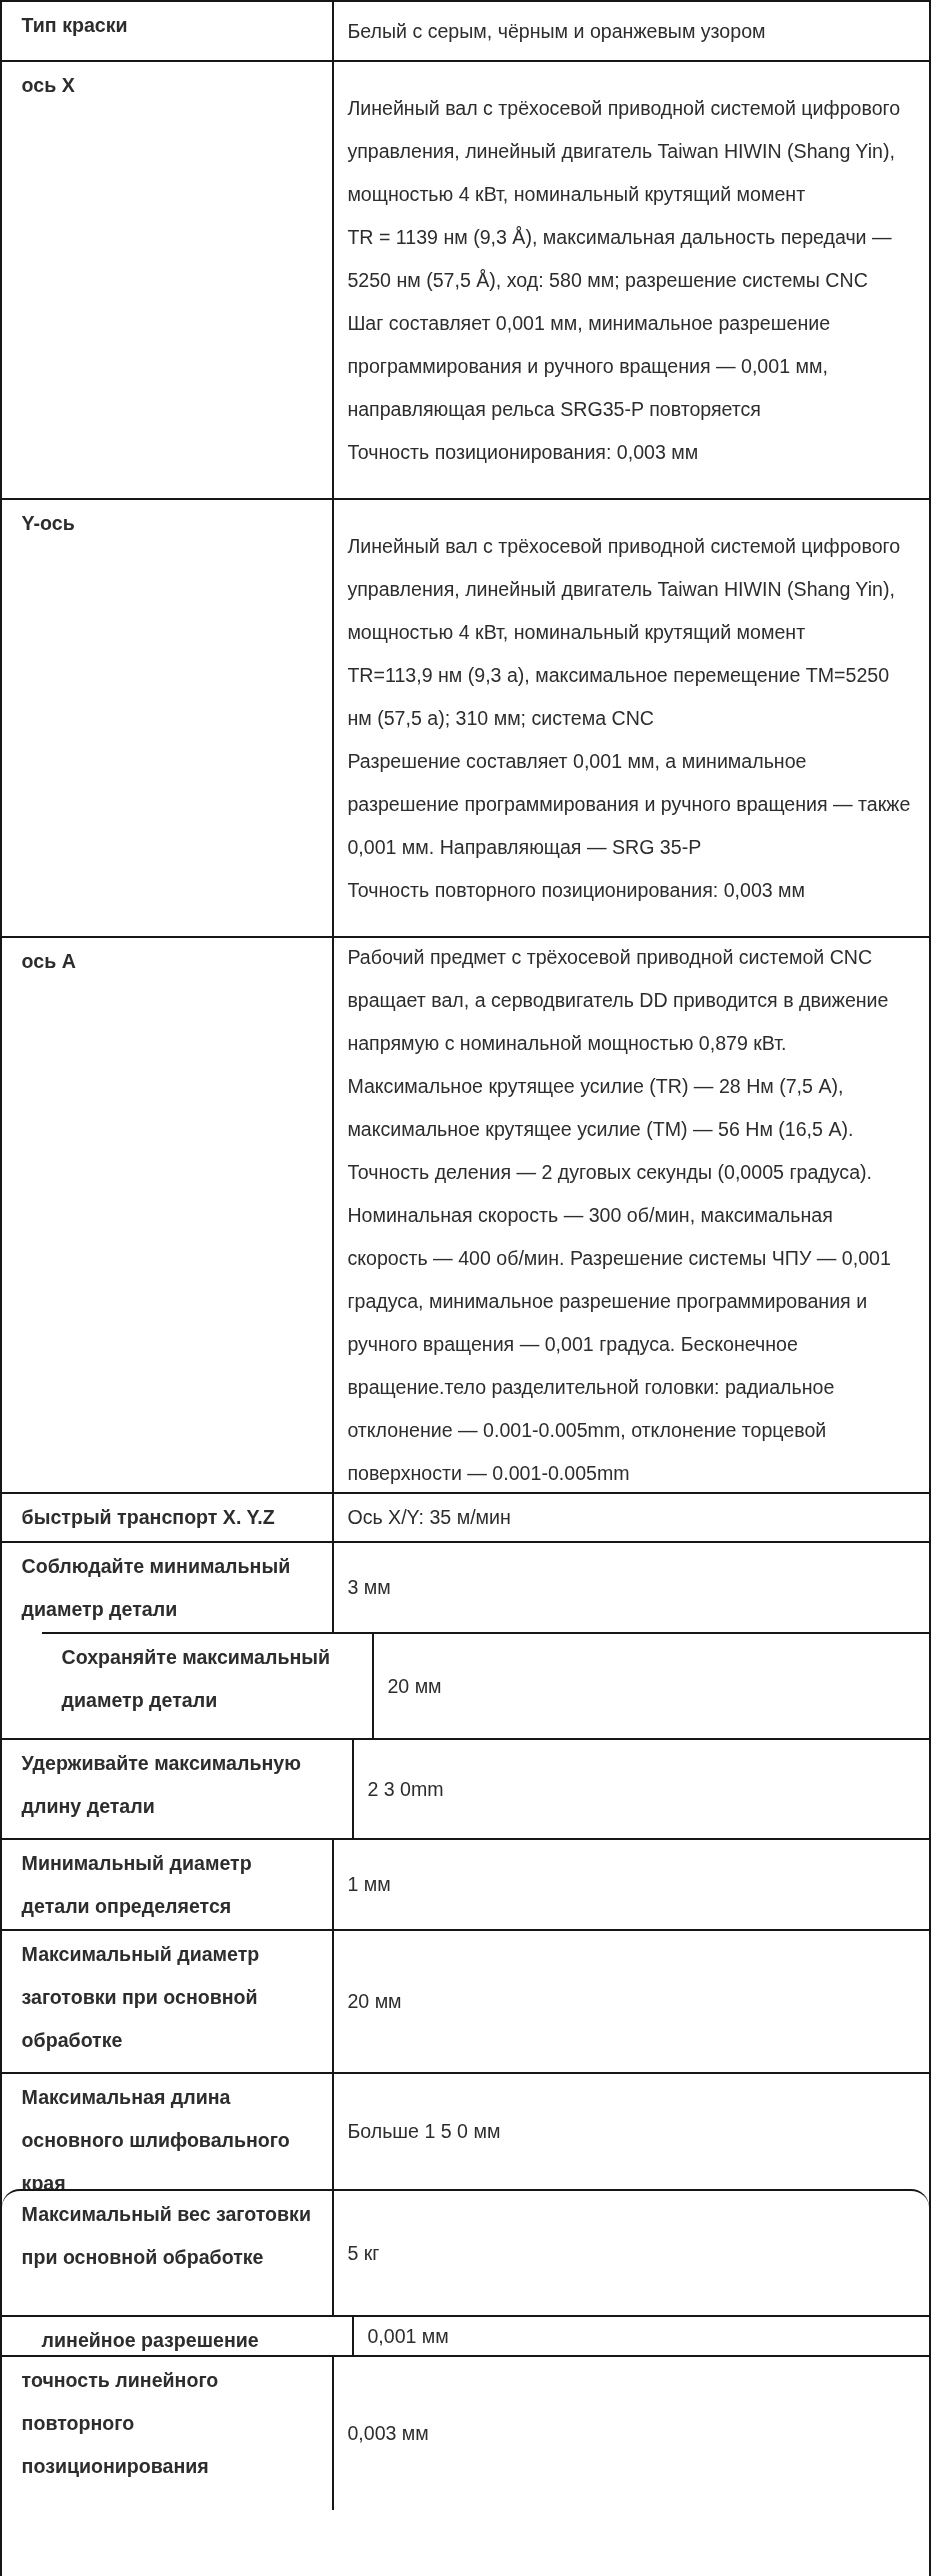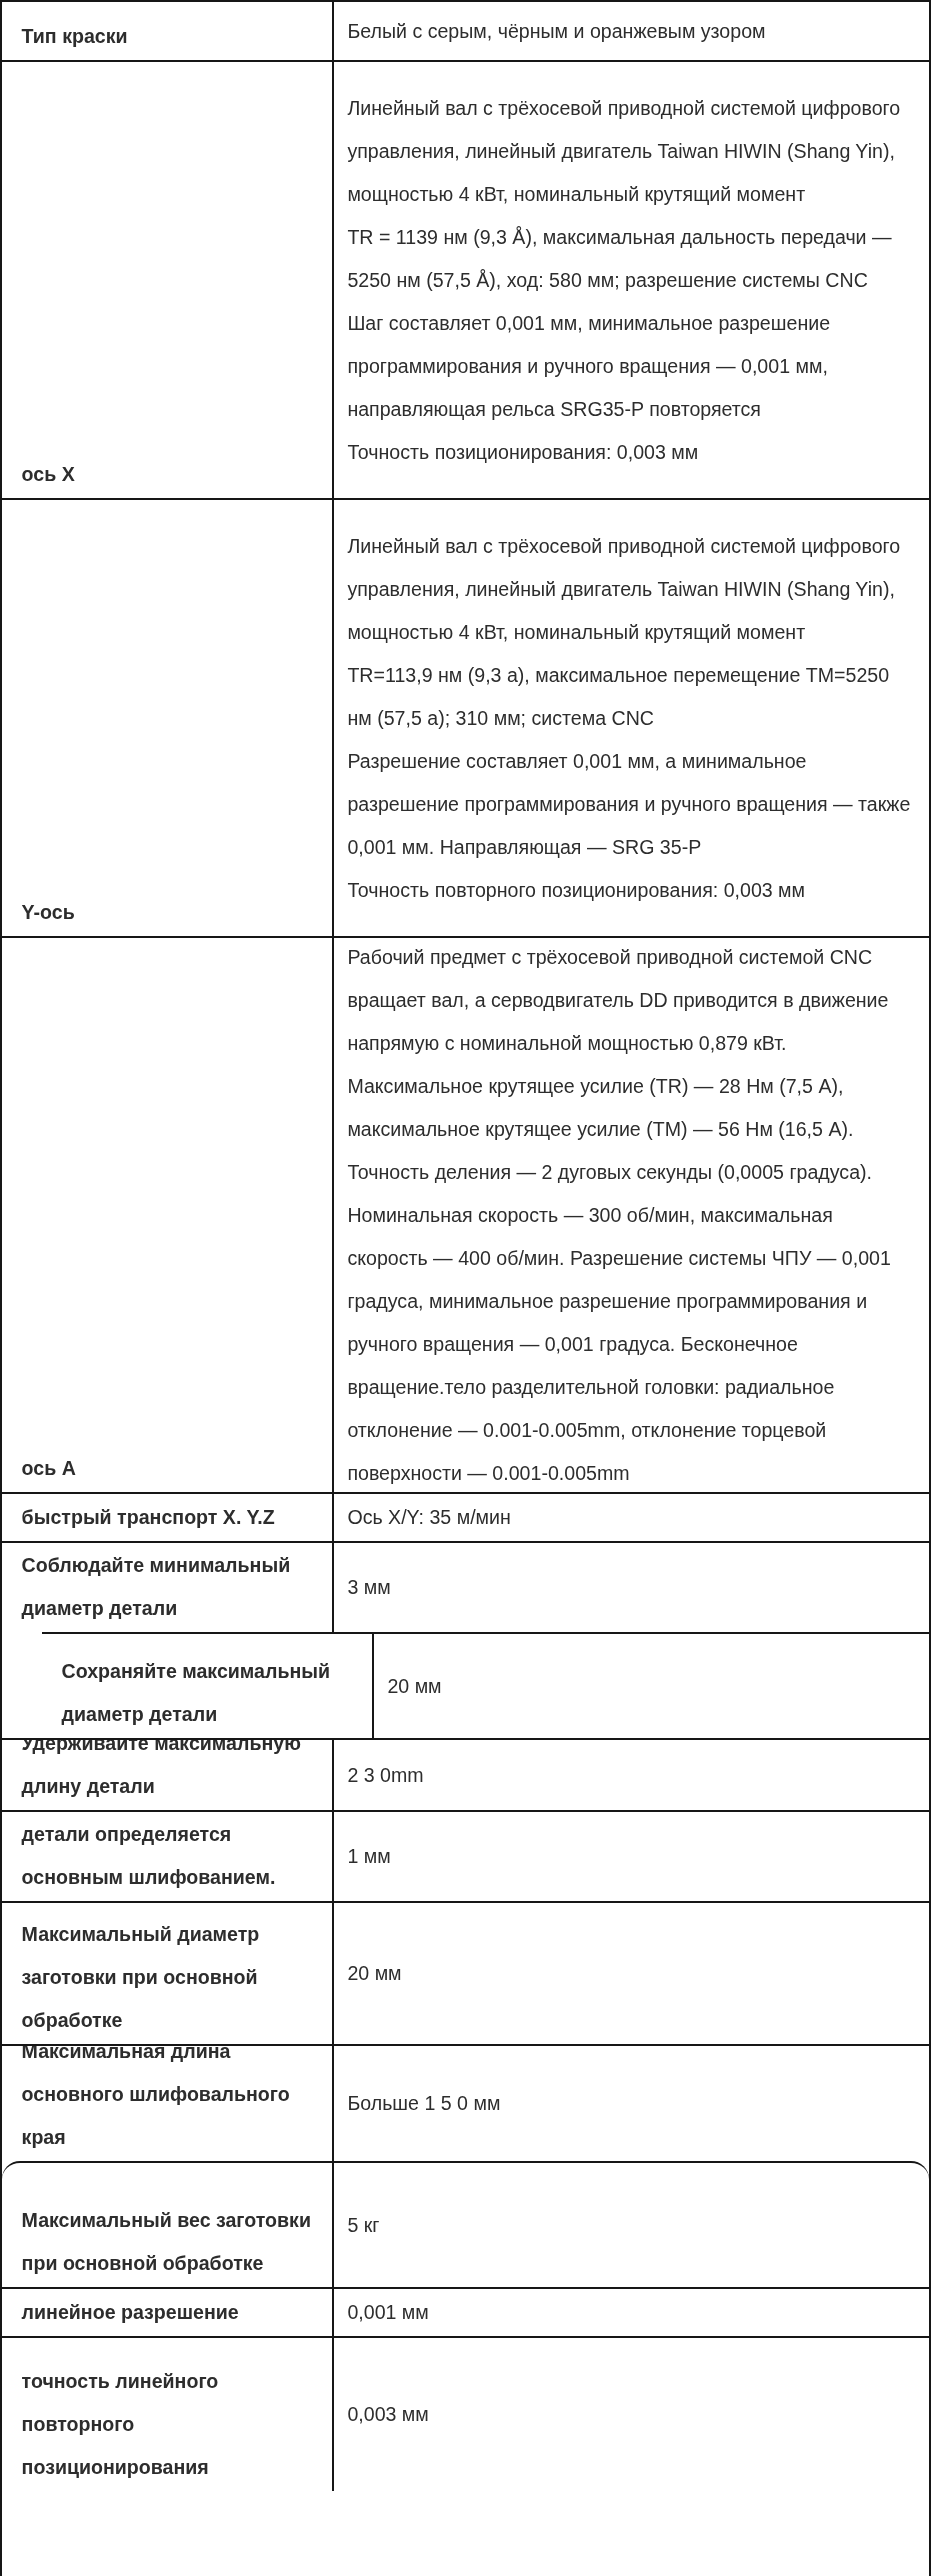--- a/index.html
+++ b/index.html
@@ -23,21 +23,21 @@
   }
   .spec-row + .spec-row{
     border-top:2.6px solid #161616;
   }
   .label-cell{
     width:330px;
     box-sizing:border-box;
     padding:2.1px 12.4px 2.1px 19.6px;
     display:flex;
     flex-direction:column;
-    justify-content:flex-end;
+    justify-content:flex-start;
     overflow:hidden;
   }
   .label-cell p{
     font-weight:bold;
   }
   .value-cell{
     flex:1;
     box-sizing:border-box;
     border-left:2.1px solid #161616;
     padding:2.1px 17.5px 2.1px 13.4px;
@@ -112,21 +112,21 @@
       </div>
     </div>
     <div class="spec-row" style="height: 106px; margin-left: 40px;">
       <div class="label-cell">
         <p>Сохраняйте максимальный диаметр детали</p>
       </div>
       <div class="value-cell">
         <p><span>20 мм</span></p>
       </div>
     </div>
-    <div class="spec-row" style="height: 72px;">
+    <div class="spec-row" style="height: 100px; gap: 20px;">
       <div class="label-cell">
         <p>Удерживайте максимальную длину детали</p>
       </div>
       <div class="value-cell">
         <p><span>2 3 0mm</span></p>
       </div>
     </div>
     <div class="spec-row" style="height: 91px;">
       <div class="label-cell">
         <p>Минимальный диаметр детали определяется основным шлифованием.</p>
@@ -152,21 +152,21 @@
       </div>
     </div>
     <div class="spec-row" style="height: 126px; border-radius: 18px;">
       <div class="label-cell">
         <p>Максимальный вес заготовки при основной обработке</p>
       </div>
       <div class="value-cell">
         <p><span>5 кг</span></p>
       </div>
     </div>
-    <div class="spec-row" style="height: 49px;">
+    <div class="spec-row" style="height: 40px; padding-left: 20px;">
       <div class="label-cell">
         <p>линейное разрешение</p>
       </div>
       <div class="value-cell">
         <p><span>0,001 мм</span></p>
       </div>
     </div>
     <div class="spec-row" style="height: 155px;">
       <div class="label-cell">
         <p>точность линейного повторного позиционирования</p>

